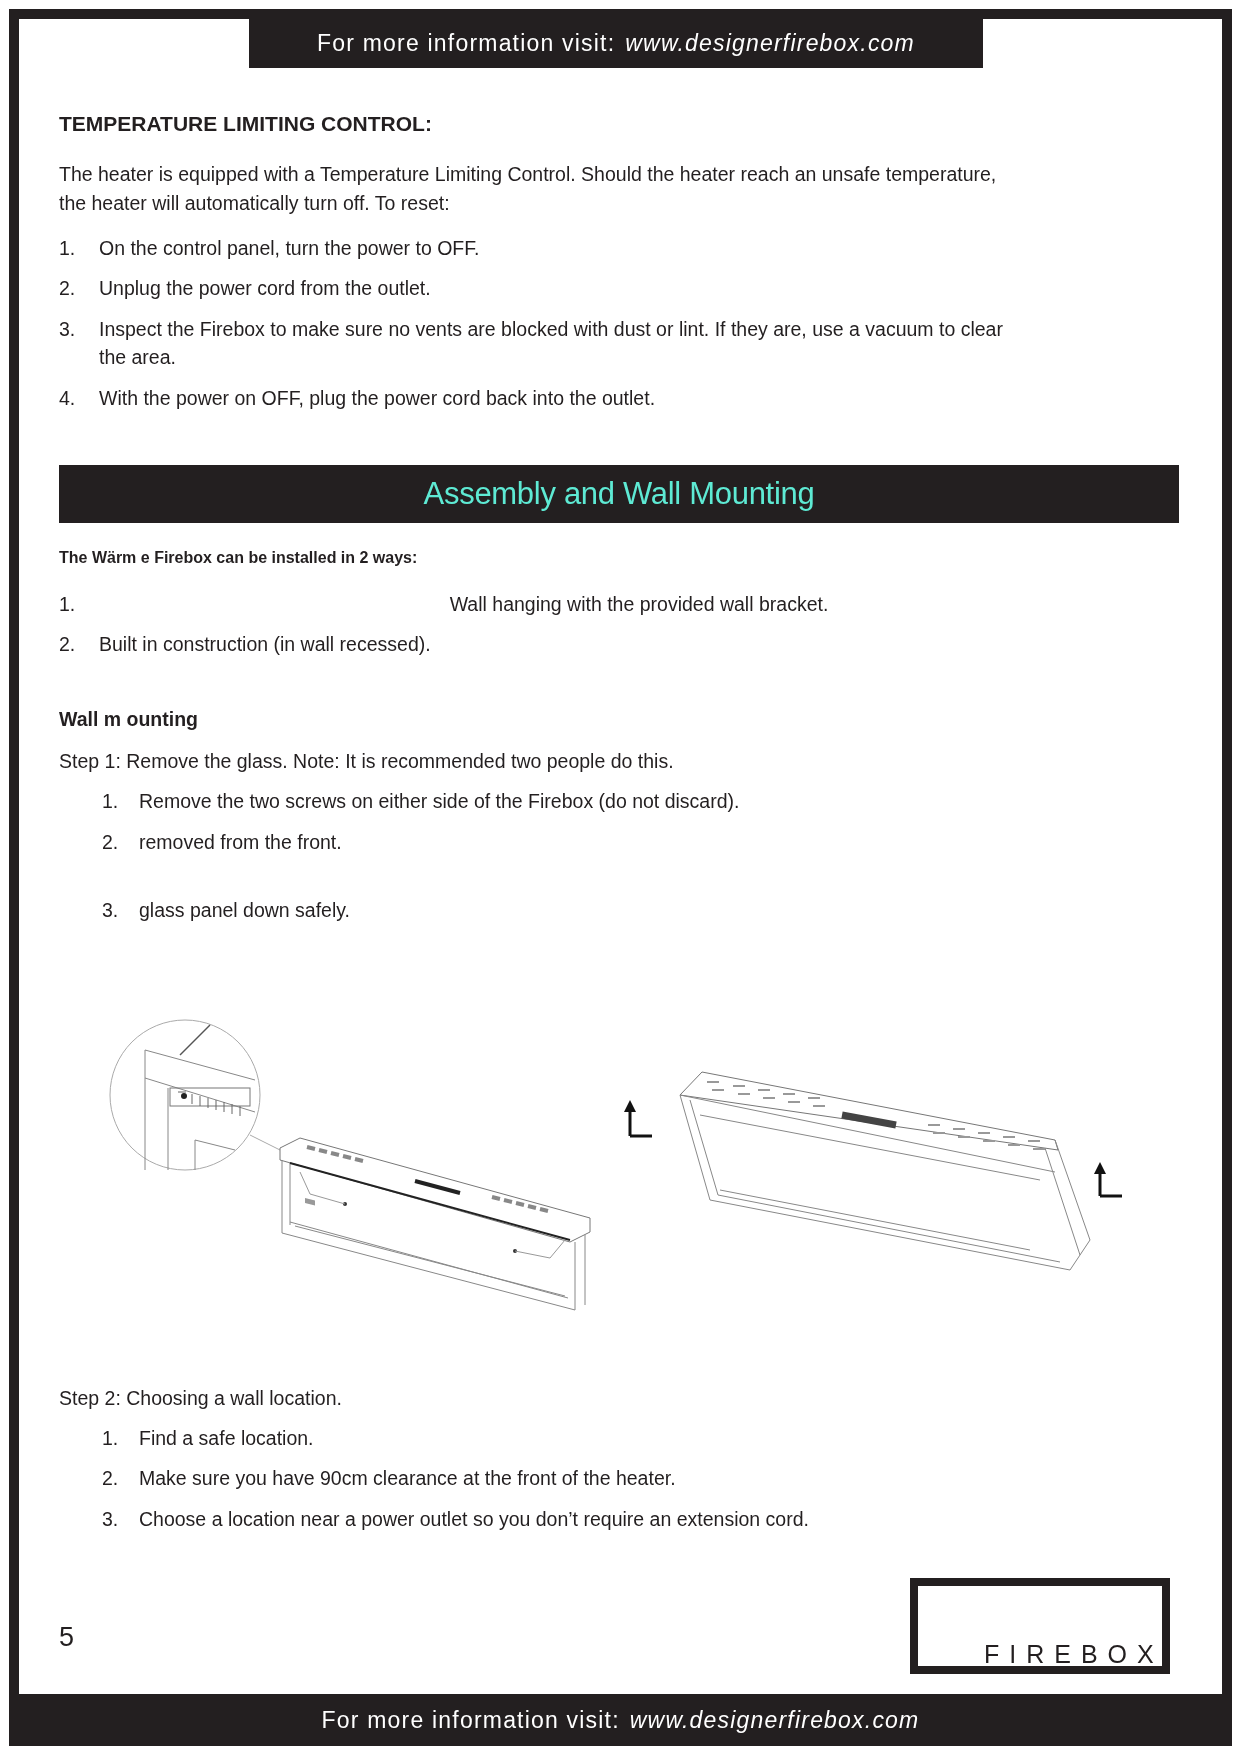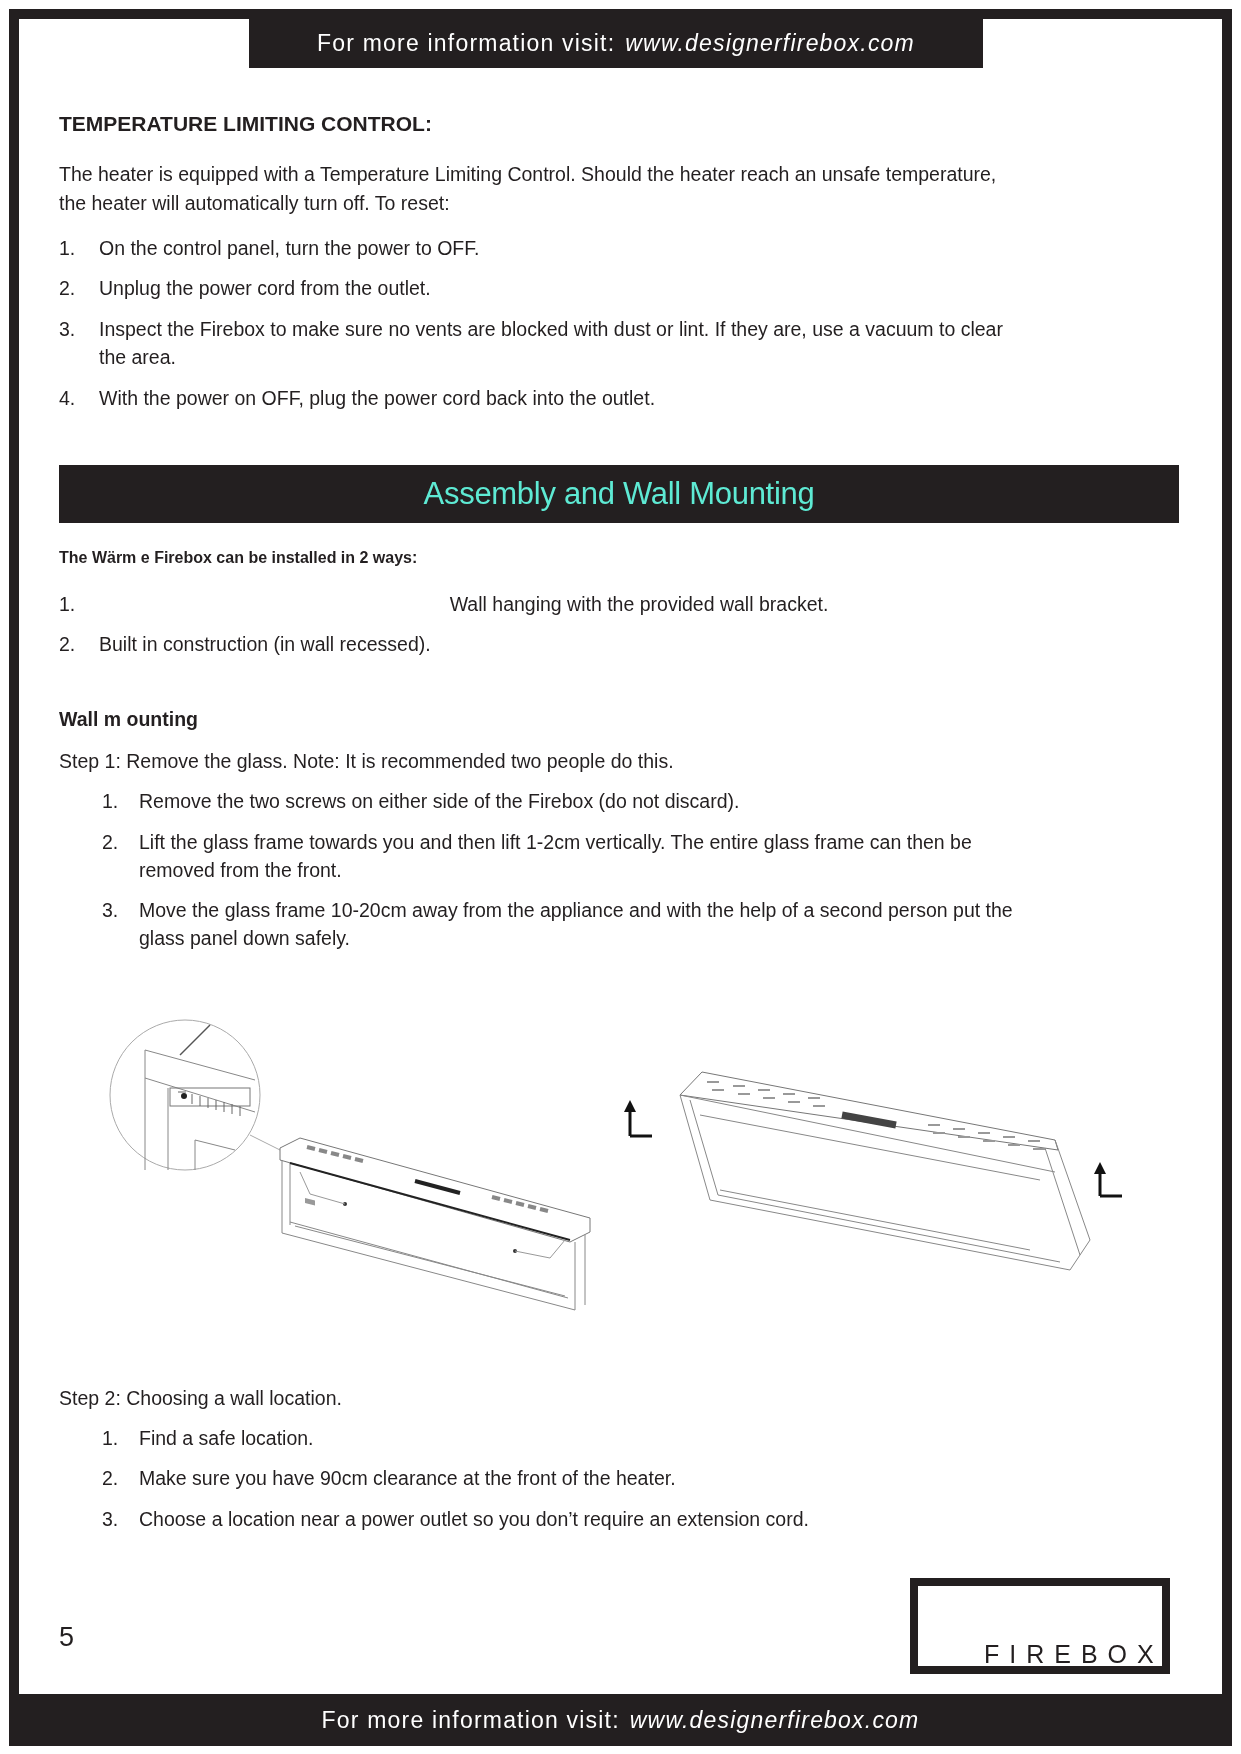--- a/index.html
+++ b/index.html
@@ -87,26 +87,24 @@
 
 <div class="h-caps" style="top:708px; font-size:19.5px;">Wall m ounting</div>
 <div class="p" style="top:747px;">Step 1: Remove the glass. Note: It is recommended two people do this.</div>
 
 <div class="li" style="left:102px; top:787px; width:1077px;">
   <span class="num">1.</span>
   <span class="txt" style="margin-left:37px;">Remove the two screws on either side of the Firebox (do not discard).</span>
 </div>
 <div class="li" style="left:102px; top:828px; width:1077px;">
   <span class="num">2.</span>
-  <span class="txt" style="margin-left:37px;">Lift the glass frame towards you and then lift 1-2cm vertically. The entire glass frame can then be</span>
   <span class="txt" style="margin-left:37px;">removed from the front.</span>
 </div>
 <div class="li" style="left:102px; top:896px; width:1077px;">
   <span class="num">3.</span>
-  <span class="txt" style="margin-left:37px;">Move the glass frame 10-20cm away from the appliance and with the help of a second person put the</span>
   <span class="txt" style="margin-left:37px;">glass panel down safely.</span>
 </div>
 
 <svg class="illus" style="left:100px; top:1000px;" width="520" height="320" viewBox="0 0 520 320">
   <g fill="none" stroke="#888" stroke-width="1">
 
     <circle cx="85" cy="95" r="75" stroke="#aaa"></circle>
     <line x1="80" y1="55" x2="110" y2="25" stroke="#555" stroke-width="1.5"></line>
     <line x1="45" y1="50" x2="155" y2="80"></line>
     <line x1="45" y1="78" x2="155" y2="112"></line>

